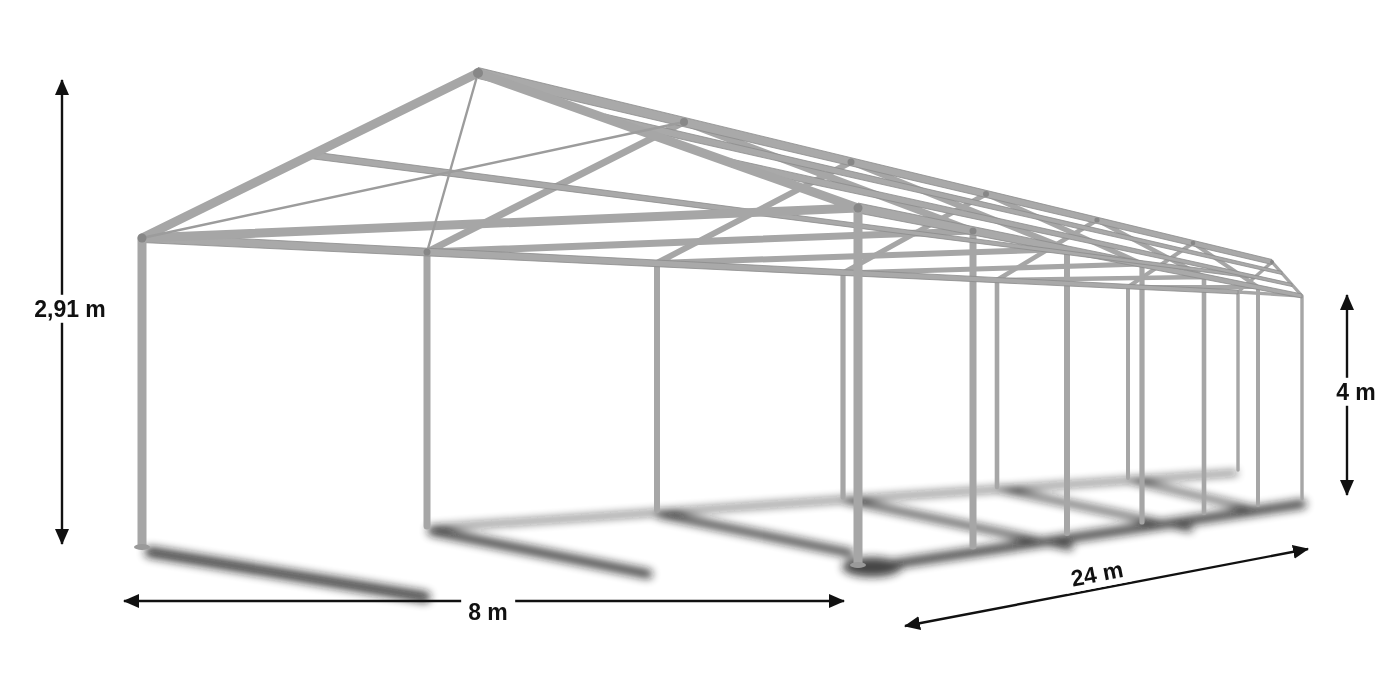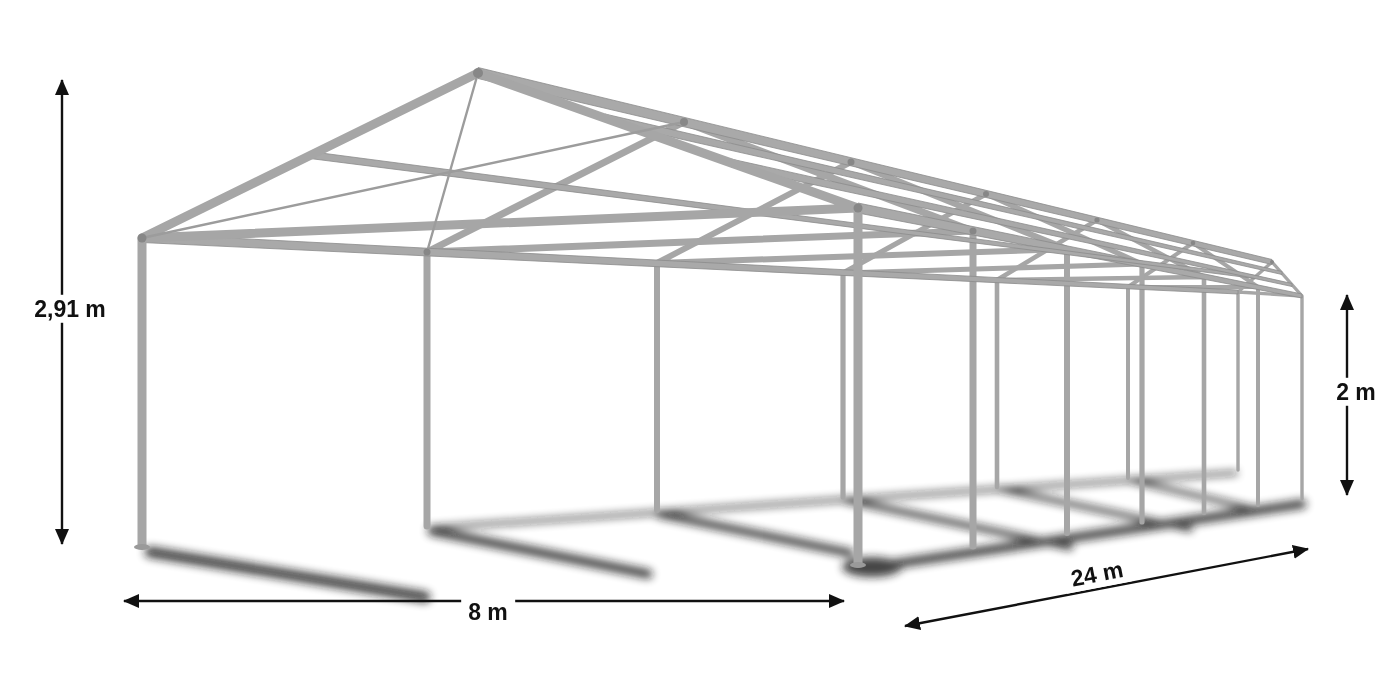--- a/index.html
+++ b/index.html
@@ -110,14 +110,14 @@
       <line class="dim" x1="1347" y1="295" x2="1347" y2="495" marker-start="url(#arrowhead)" marker-end="url(#arrowhead)"></line>
     </g>
   </svg>
 
   <div class="dim-label" style="left:70px; top:309px;">2,91 m</div>
 
   <div class="dim-label" style="left:488px; top:612px;">8 m</div>
 
   <div class="dim-label rot" style="left:1097px; top:574px;">24 m</div>
 
-  <div class="dim-label" style="left:1356px; top:392px;">2 m</div>
+  <div class="dim-label" style="left:1356px; top:392px;">4 m</div>
 </div>
 
 </body></html>

